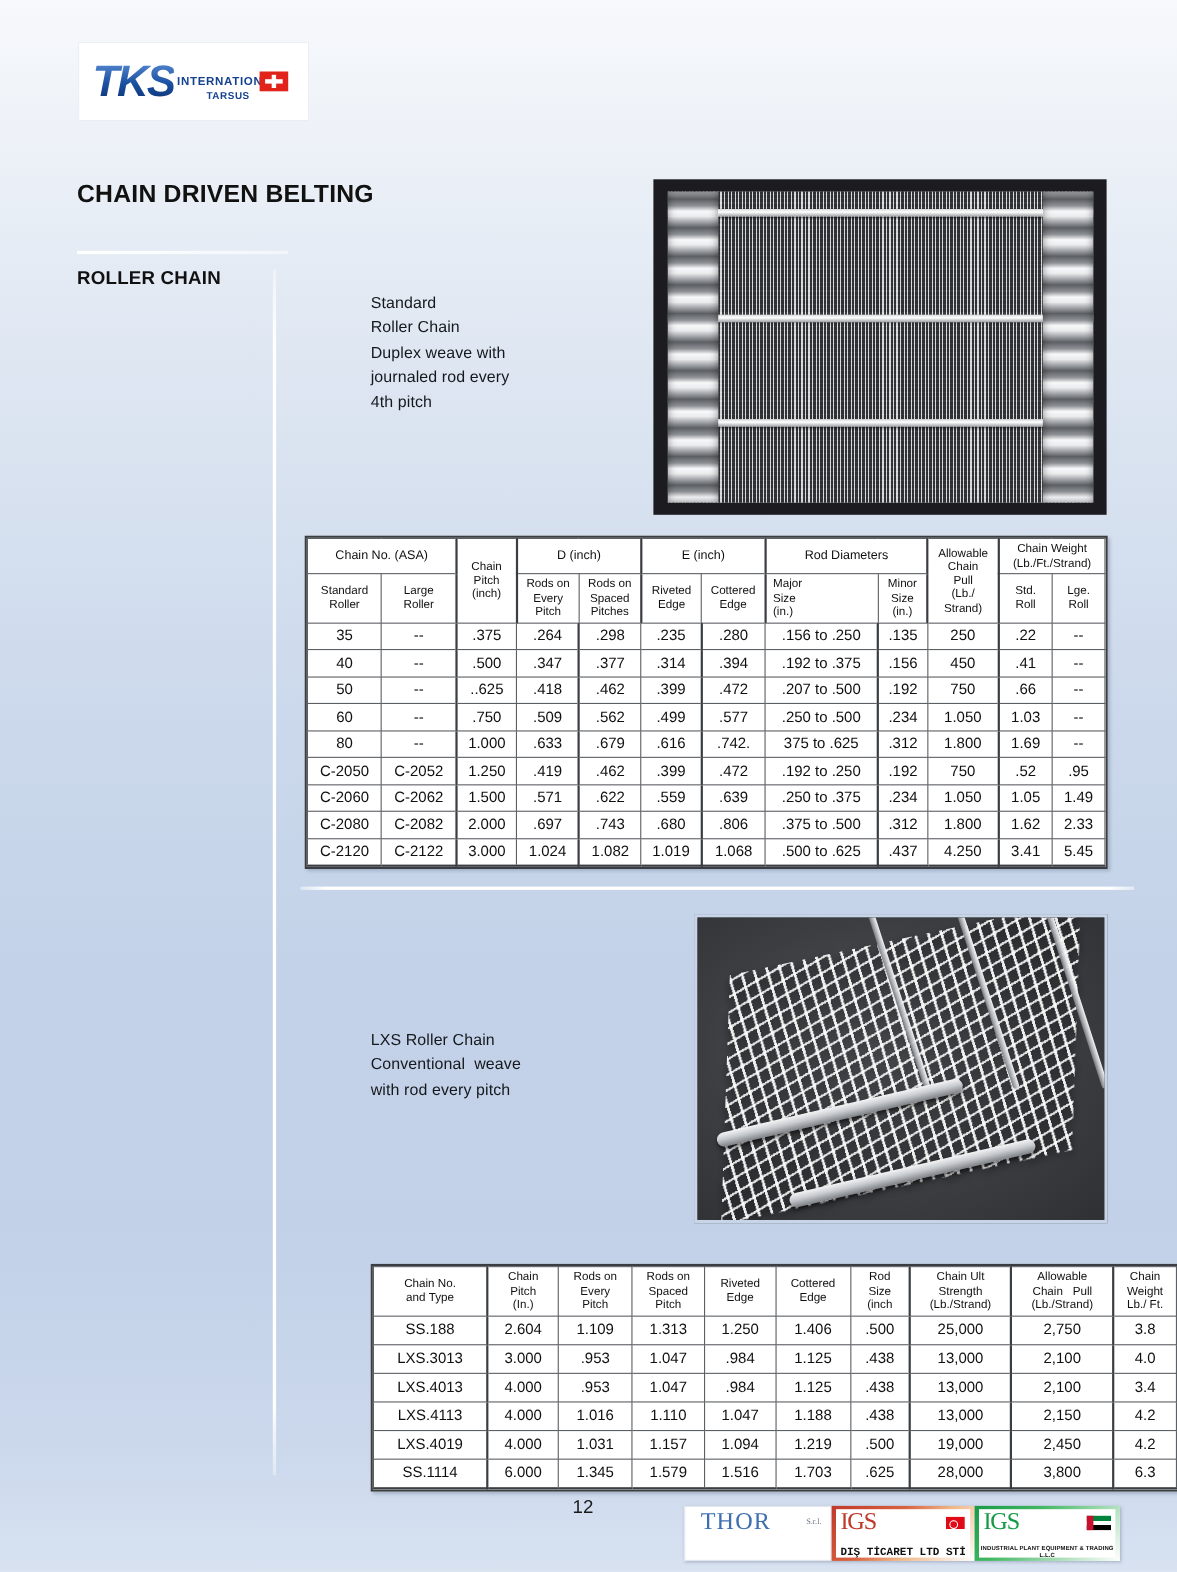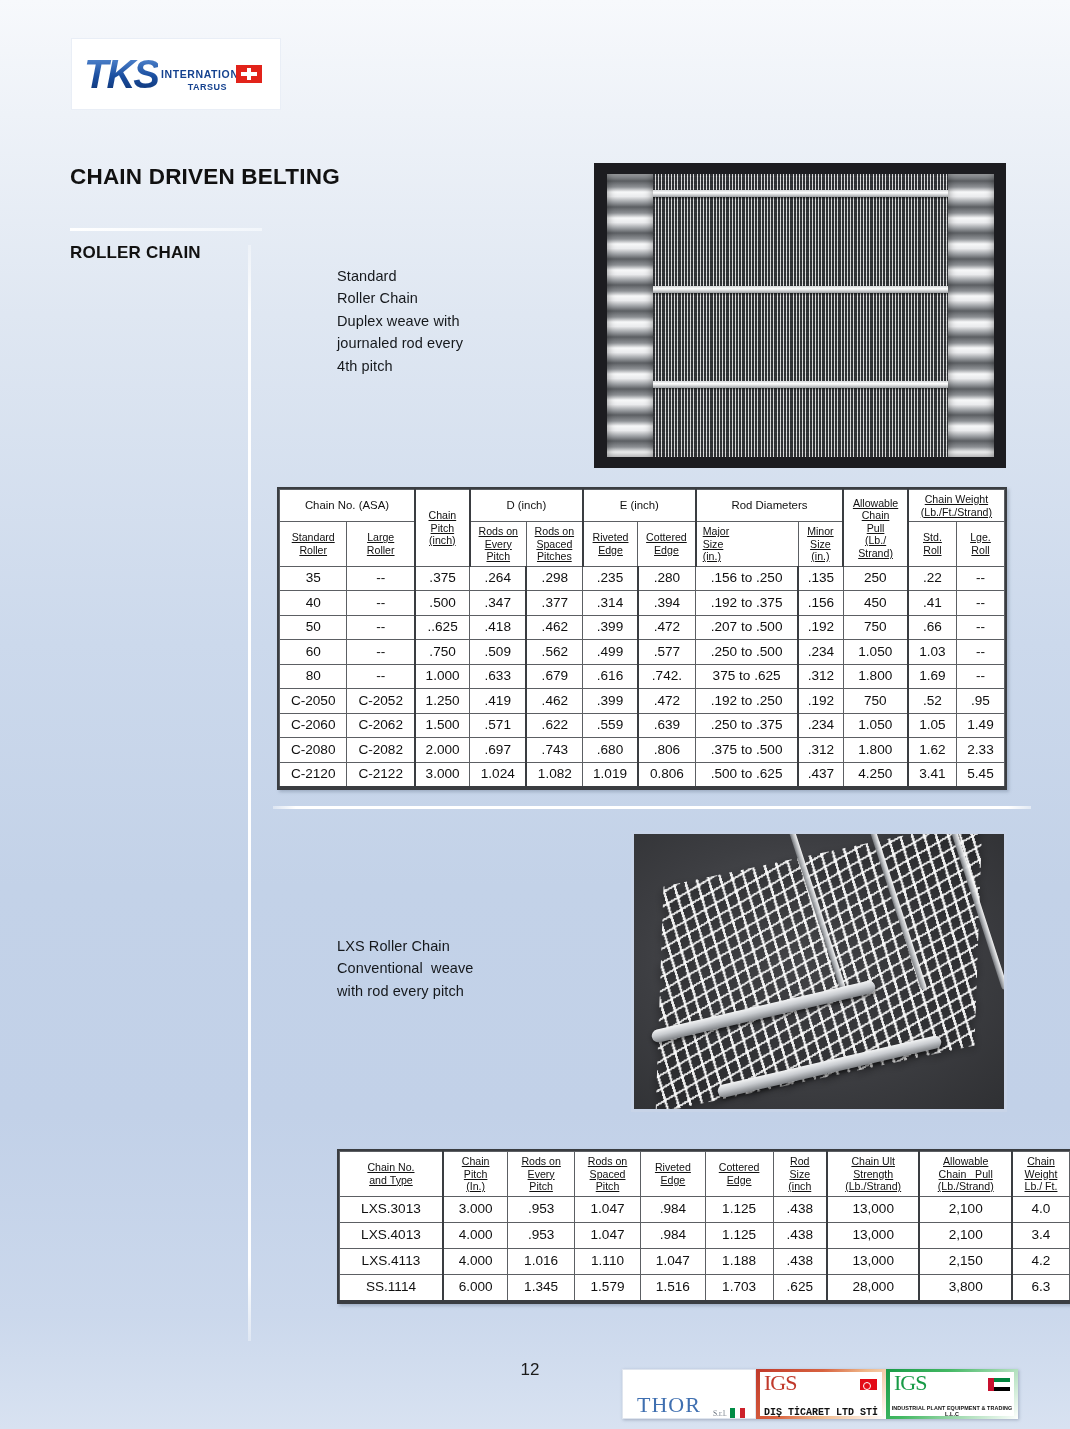--- a/index.html
+++ b/index.html
@@ -106,36 +106,36 @@
   table{border-collapse:collapse;background:#ffffff;font-size:11.6px;color:#101010;}
   table td,table th{border:1px solid #5c5f63;text-align:center;font-weight:normal;padding:0;}
   .tbl-wrap{position:absolute;border:2px solid #3a3d41;background:#fff;
     box-shadow:2px 2px 3px rgba(90,105,130,.35);}
   #table1-wrap{left:277px;top:487px;}
   #table2-wrap{left:337px;top:1149px;}
   #tbl1{width:726px;}
   #tbl2{width:731px;}
   #tbl1 td,#tbl2 td{line-height:1.16;}
   .hdr{font-size:11.4px;padding:3px 2px;line-height:1.18;margin-top:19px;}
-  .hdr-sm{font-size:10.6px;text-decoration:underline;}
+  .hdr-sm{font-size:10.6px;}
   .datarow td{height:21.5px;font-size:13.6px;padding:1px 4px;}
   #tbl2 .datarow td{height:23px;font-size:13.6px;}
   .thick-r{border-right:2px solid #3a3d41 !important;}
   .thick-l{border-left:2px solid #3a3d41 !important;}
   .thick-b{border-bottom:2px solid #3a3d41 !important;}
   .lcell{text-align:left;padding-left:6px;}
 
   
   #page-number{position:absolute;left:505px;top:1360px;width:50px;text-align:center;
     font-size:17px;color:#1a1a1a;}
   #footer-logos{position:absolute;left:622px;top:1369px;display:flex;height:50px;
     box-shadow:1px 1px 3px rgba(80,95,120,.4);}
   .flogo{position:relative;height:50px;box-sizing:border-box;overflow:hidden;}
   #logo-thor{width:134px;background:#fff;border:1px solid #dfe5ee;
-    display:flex;align-items:flex-end;}
+    display:flex;align-items:flex-start;gap:20px;}
   #logo-thor .thor-word{font-family:"Liberation Serif",serif;font-size:22px;color:#3f6fb0;
     margin-left:14px;letter-spacing:1px;}
   #logo-thor .srl{font-family:"Liberation Serif",serif;font-size:7.5px;color:#6b7480;margin-left:12px;margin-top:8px;}
   #logo-thor .it-flag{width:15px;height:10px;margin-left:3px;margin-top:8px;
     background:linear-gradient(90deg,#008c45 0 33.3%,#ffffff 33.3% 66.6%,#cd212a 66.6% 100%);}
   #logo-igs-tr{width:130px;background:linear-gradient(135deg,#c0392b 0%,#d8623f 38%,#efb88a 62%,#ffffff 100%);
     padding:2px;}
   #logo-igs-tr .panel{position:absolute;left:4px;top:3px;right:4px;bottom:3px;background:#fff;}
   #logo-igs-tr .igs{font-family:"Liberation Serif",serif;font-size:22px;color:#c0392b;
     position:absolute;left:8px;top:1px;letter-spacing:-1px;}
@@ -327,21 +327,21 @@
             <td class="thick-l">1.62</td>
             <td>2.33</td>
           </tr>
           <tr class="datarow">
             <td class="thick-b">C-2120</td>
             <td class="thick-r thick-b">C-2122</td>
             <td class="thick-b">3.000</td>
             <td class="thick-r thick-b">1.024</td>
             <td class="thick-b">1.082</td>
             <td class="thick-r thick-b">1.019</td>
-            <td class="thick-b">0.806</td>
+            <td class="thick-b">1.068</td>
             <td class="thick-r thick-b">.500 to .625</td>
             <td class="thick-b">.437</td>
             <td class="thick-r thick-b">4.250</td>
             <td class="thick-l thick-b">3.41</td>
             <td class="thick-b">5.45</td>
           </tr>
         </tbody>
     </table>
   </div>
 
@@ -368,20 +368,32 @@
             <th class="hdr hdr-sm">Riveted<br>Edge</th>
             <th class="hdr hdr-sm">Cottered<br>Edge</th>
             <th class="hdr hdr-sm thick-r">Rod<br>Size<br>(inch</th>
             <th class="hdr hdr-sm thick-r">Chain&nbsp;Ult<br>Strength<br>(Lb./Strand)</th>
             <th class="hdr hdr-sm thick-r">Allowable<br>Chain&nbsp;&nbsp;&nbsp;Pull<br>(Lb./Strand)</th>
             <th class="hdr hdr-sm">Chain<br>Weight<br>Lb./&nbsp;Ft.</th>
           </tr>
       </thead>
       <tbody id="tbl2-body">
           <tr class="datarow">
+            <td class="thick-r">SS.188</td>
+            <td>2.604</td>
+            <td>1.109</td>
+            <td>1.313</td>
+            <td>1.250</td>
+            <td>1.406</td>
+            <td class="thick-r">.500</td>
+            <td class="thick-r">25,000</td>
+            <td class="thick-r">2,750</td>
+            <td>3.8</td>
+          </tr>
+          <tr class="datarow">
             <td class="thick-r">LXS.3013</td>
             <td>3.000</td>
             <td>.953</td>
             <td>1.047</td>
             <td>.984</td>
             <td>1.125</td>
             <td class="thick-r">.438</td>
             <td class="thick-r">13,000</td>
             <td class="thick-r">2,100</td>
             <td>4.0</td>
@@ -401,20 +413,32 @@
           <tr class="datarow">
             <td class="thick-r">LXS.4113</td>
             <td>4.000</td>
             <td>1.016</td>
             <td>1.110</td>
             <td>1.047</td>
             <td>1.188</td>
             <td class="thick-r">.438</td>
             <td class="thick-r">13,000</td>
             <td class="thick-r">2,150</td>
+            <td>4.2</td>
+          </tr>
+          <tr class="datarow">
+            <td class="thick-r">LXS.4019</td>
+            <td>4.000</td>
+            <td>1.031</td>
+            <td>1.157</td>
+            <td>1.094</td>
+            <td>1.219</td>
+            <td class="thick-r">.500</td>
+            <td class="thick-r">19,000</td>
+            <td class="thick-r">2,450</td>
             <td>4.2</td>
           </tr>
           <tr class="datarow">
             <td class="thick-r thick-b">SS.1114</td>
             <td class="thick-b">6.000</td>
             <td class="thick-b">1.345</td>
             <td class="thick-b">1.579</td>
             <td class="thick-b">1.516</td>
             <td class="thick-b">1.703</td>
             <td class="thick-r thick-b">.625</td>

